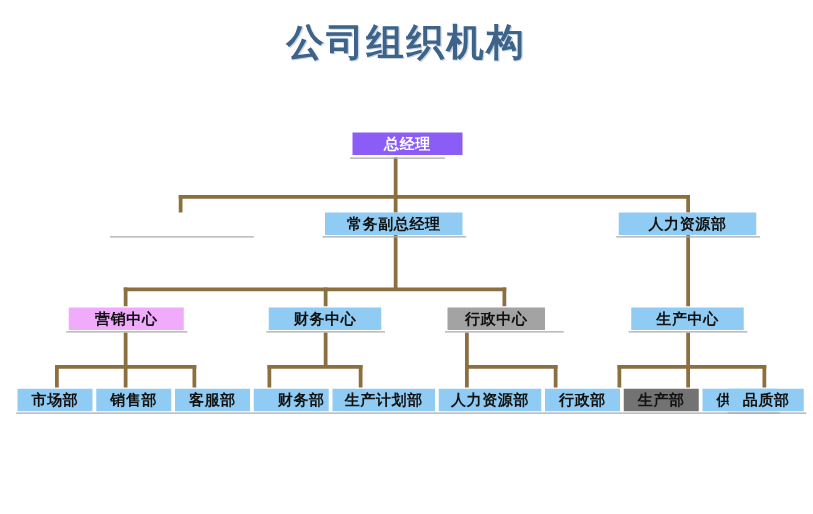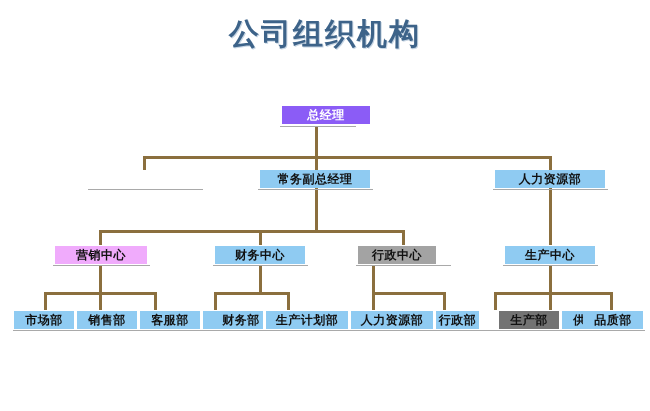--- a/index.html
+++ b/index.html
@@ -138,21 +138,21 @@
 
   <div class="node" style="left: 203px; top: 311px; width: 60px; background: rgb(143, 203, 242); color: rgb(17, 17, 17); padding-left: 16px;">财务部</div>
   <div class="shadow" style="left: 202px; top: 330px; width: 63px; background: rgb(169, 169, 169);"></div>
 
   <div class="node" style="left: 266px; top: 311px; width: 82px; background: rgb(143, 203, 242); color: rgb(17, 17, 17);">生产计划部</div>
   <div class="shadow" style="left: 265px; top: 330px; width: 85px; background: rgb(169, 169, 169);"></div>
 
   <div class="node" style="left: 351px; top: 311px; width: 82px; background: rgb(143, 203, 242); color: rgb(17, 17, 17);">人力资源部</div>
   <div class="shadow" style="left: 350px; top: 330px; width: 85px; background: rgb(169, 169, 169);"></div>
 
-  <div class="node" style="left: 436px; top: 311px; width: 43px; background: rgb(143, 203, 242); color: rgb(17, 17, 17);">行政部</div>
+  <div class="node" style="left: 436px; top: 311px; width: 60px; background: rgb(143, 203, 242); color: rgb(17, 17, 17);">行政部</div>
   <div class="shadow" style="left: 435px; top: 330px; width: 63px; background: rgb(169, 169, 169);"></div>
 
   <div class="node" style="left: 499px; top: 311px; width: 60px; background: #737373; color: rgb(17, 17, 17);">生产部</div>
   <div class="shadow" style="left: 498px; top: 330px; width: 63px; background: rgb(169, 169, 169);"></div>
 
   <div class="node" style="left: 562px; top: 311px; width: 60px; background: rgb(143, 203, 242); color: rgb(17, 17, 17);">供应部</div>
   <div class="shadow" style="left: 561px; top: 330px; width: 63px; background: rgb(169, 169, 169);"></div>
 
 <div class="node" style="left: 583px; top: 311px; width: 60px; background: rgb(143, 203, 242); color: rgb(17, 17, 17);">品质部</div>
     <div class="shadow" style="left: 582px; top: 330px; width: 63px; background: rgb(169, 169, 169);"></div>

